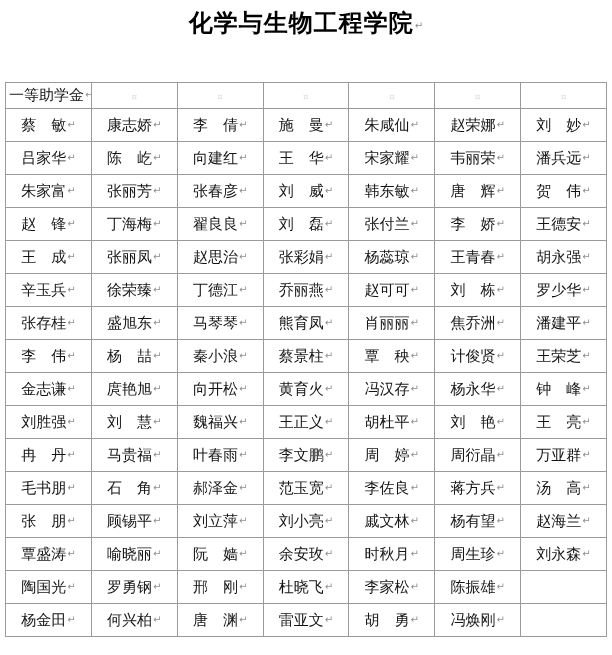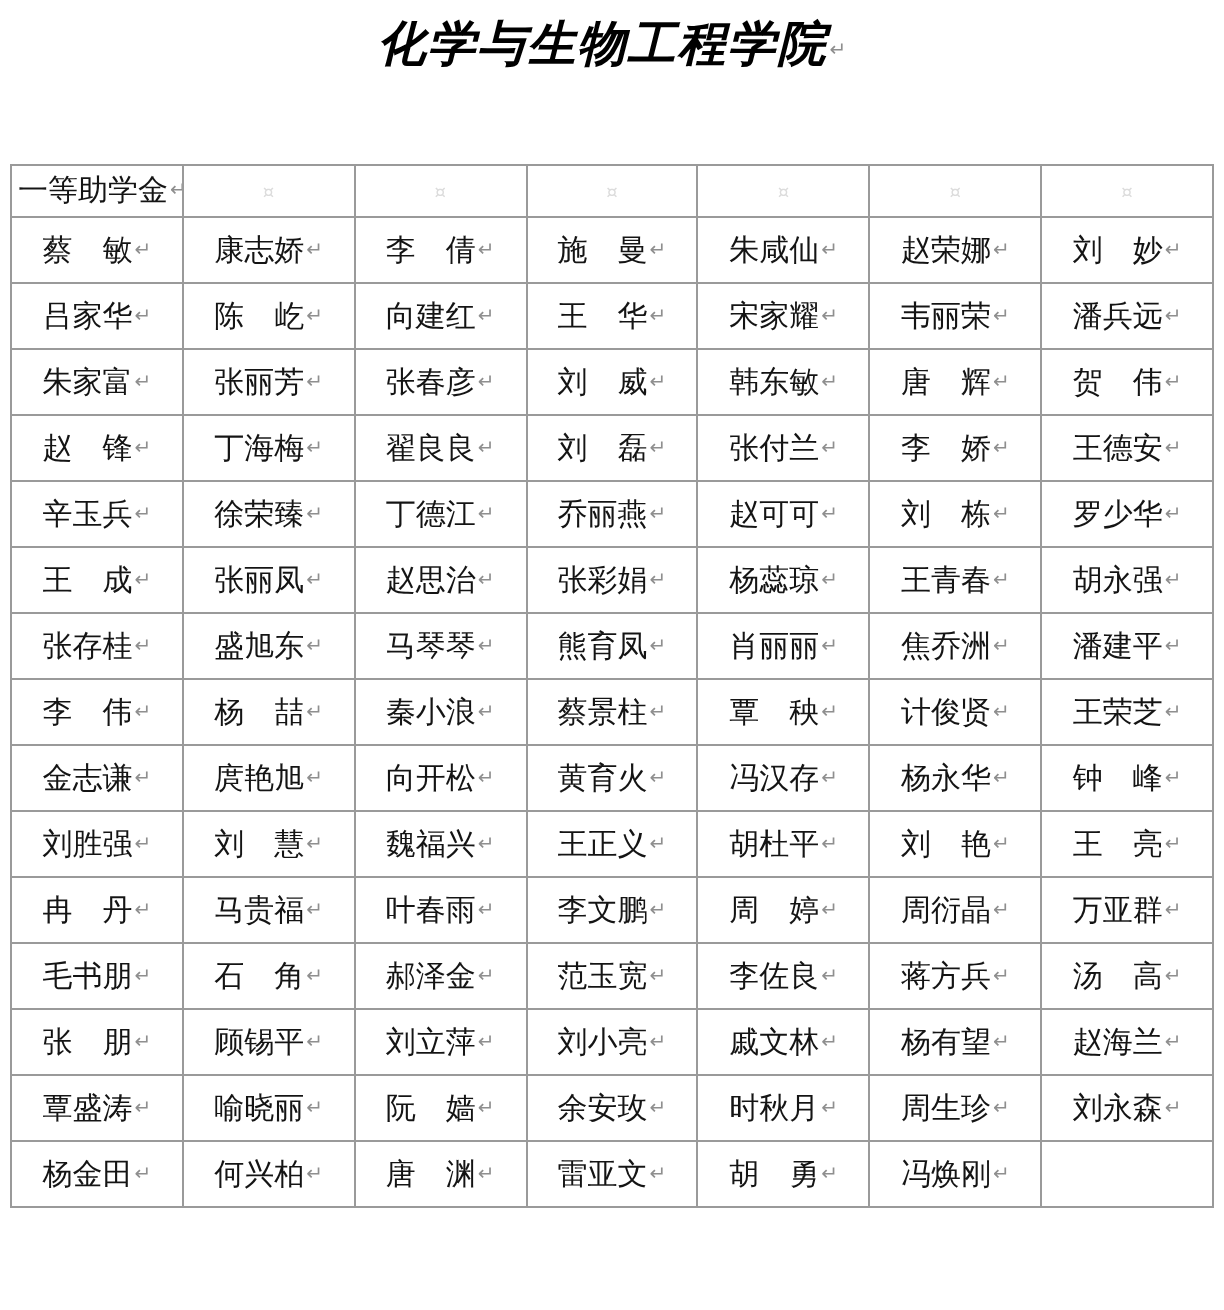--- a/index.html
+++ b/index.html
@@ -13,21 +13,20 @@
     overflow: hidden;
     font-family: "Liberation Serif", "DejaVu Serif", serif;
   }
   .page {
     width: 612px;
     height: 655px;
     position: relative;
   }
   .title-block {
     padding-top: 6px;
-    font-style: italic;
   }
   .title-line {
     text-align: center;
     font-weight: bold;
     font-size: 24px;
     color: #000000;
     line-height: 34px;
     letter-spacing: 1px;
     white-space: nowrap;
   }
@@ -124,38 +123,38 @@
         <tr>
           <td><span class="nm">赵　锋</span><span class="return-mark">↵</span></td>
           <td><span class="nm">丁海梅</span><span class="return-mark">↵</span></td>
           <td><span class="nm">翟良良</span><span class="return-mark">↵</span></td>
           <td><span class="nm">刘　磊</span><span class="return-mark">↵</span></td>
           <td><span class="nm">张付兰</span><span class="return-mark">↵</span></td>
           <td><span class="nm">李　娇</span><span class="return-mark">↵</span></td>
           <td><span class="nm">王德安</span><span class="return-mark">↵</span></td>
         </tr>
         <tr>
+          <td><span class="nm">王　成</span><span class="return-mark">↵</span></td>
+          <td><span class="nm">张丽凤</span><span class="return-mark">↵</span></td>
+          <td><span class="nm">赵思治</span><span class="return-mark">↵</span></td>
+          <td><span class="nm">张彩娟</span><span class="return-mark">↵</span></td>
+          <td><span class="nm">杨蕊琼</span><span class="return-mark">↵</span></td>
+          <td><span class="nm">王青春</span><span class="return-mark">↵</span></td>
+          <td><span class="nm">胡永强</span><span class="return-mark">↵</span></td>
+        </tr>
+        <tr>
           <td><span class="nm">辛玉兵</span><span class="return-mark">↵</span></td>
           <td><span class="nm">徐荣臻</span><span class="return-mark">↵</span></td>
           <td><span class="nm">丁德江</span><span class="return-mark">↵</span></td>
           <td><span class="nm">乔丽燕</span><span class="return-mark">↵</span></td>
           <td><span class="nm">赵可可</span><span class="return-mark">↵</span></td>
           <td><span class="nm">刘　栋</span><span class="return-mark">↵</span></td>
           <td><span class="nm">罗少华</span><span class="return-mark">↵</span></td>
         </tr>
         <tr>
-          <td><span class="nm">王　成</span><span class="return-mark">↵</span></td>
-          <td><span class="nm">张丽凤</span><span class="return-mark">↵</span></td>
-          <td><span class="nm">赵思治</span><span class="return-mark">↵</span></td>
-          <td><span class="nm">张彩娟</span><span class="return-mark">↵</span></td>
-          <td><span class="nm">杨蕊琼</span><span class="return-mark">↵</span></td>
-          <td><span class="nm">王青春</span><span class="return-mark">↵</span></td>
-          <td><span class="nm">胡永强</span><span class="return-mark">↵</span></td>
-        </tr>
-        <tr>
           <td><span class="nm">张存桂</span><span class="return-mark">↵</span></td>
           <td><span class="nm">盛旭东</span><span class="return-mark">↵</span></td>
           <td><span class="nm">马琴琴</span><span class="return-mark">↵</span></td>
           <td><span class="nm">熊育凤</span><span class="return-mark">↵</span></td>
           <td><span class="nm">肖丽丽</span><span class="return-mark">↵</span></td>
           <td><span class="nm">焦乔洲</span><span class="return-mark">↵</span></td>
           <td><span class="nm">潘建平</span><span class="return-mark">↵</span></td>
         </tr>
         <tr>
           <td><span class="nm">李　伟</span><span class="return-mark">↵</span></td>
@@ -214,20 +213,29 @@
         <tr>
           <td><span class="nm">覃盛涛</span><span class="return-mark">↵</span></td>
           <td><span class="nm">喻晓丽</span><span class="return-mark">↵</span></td>
           <td><span class="nm">阮　嫱</span><span class="return-mark">↵</span></td>
           <td><span class="nm">余安玫</span><span class="return-mark">↵</span></td>
           <td><span class="nm">时秋月</span><span class="return-mark">↵</span></td>
           <td><span class="nm">周生珍</span><span class="return-mark">↵</span></td>
           <td><span class="nm">刘永森</span><span class="return-mark">↵</span></td>
         </tr>
         <tr>
+          <td><span class="nm">陶国光</span><span class="return-mark">↵</span></td>
+          <td><span class="nm">罗勇钢</span><span class="return-mark">↵</span></td>
+          <td><span class="nm">邢　刚</span><span class="return-mark">↵</span></td>
+          <td><span class="nm">杜晓飞</span><span class="return-mark">↵</span></td>
+          <td><span class="nm">李家松</span><span class="return-mark">↵</span></td>
+          <td><span class="nm">陈振雄</span><span class="return-mark">↵</span></td>
+          <td></td>
+        </tr>
+        <tr>
           <td><span class="nm">杨金田</span><span class="return-mark">↵</span></td>
           <td><span class="nm">何兴柏</span><span class="return-mark">↵</span></td>
           <td><span class="nm">唐　渊</span><span class="return-mark">↵</span></td>
           <td><span class="nm">雷亚文</span><span class="return-mark">↵</span></td>
           <td><span class="nm">胡　勇</span><span class="return-mark">↵</span></td>
           <td><span class="nm">冯焕刚</span><span class="return-mark">↵</span></td>
           <td></td>
         </tr>
       </tbody>
   </table>

